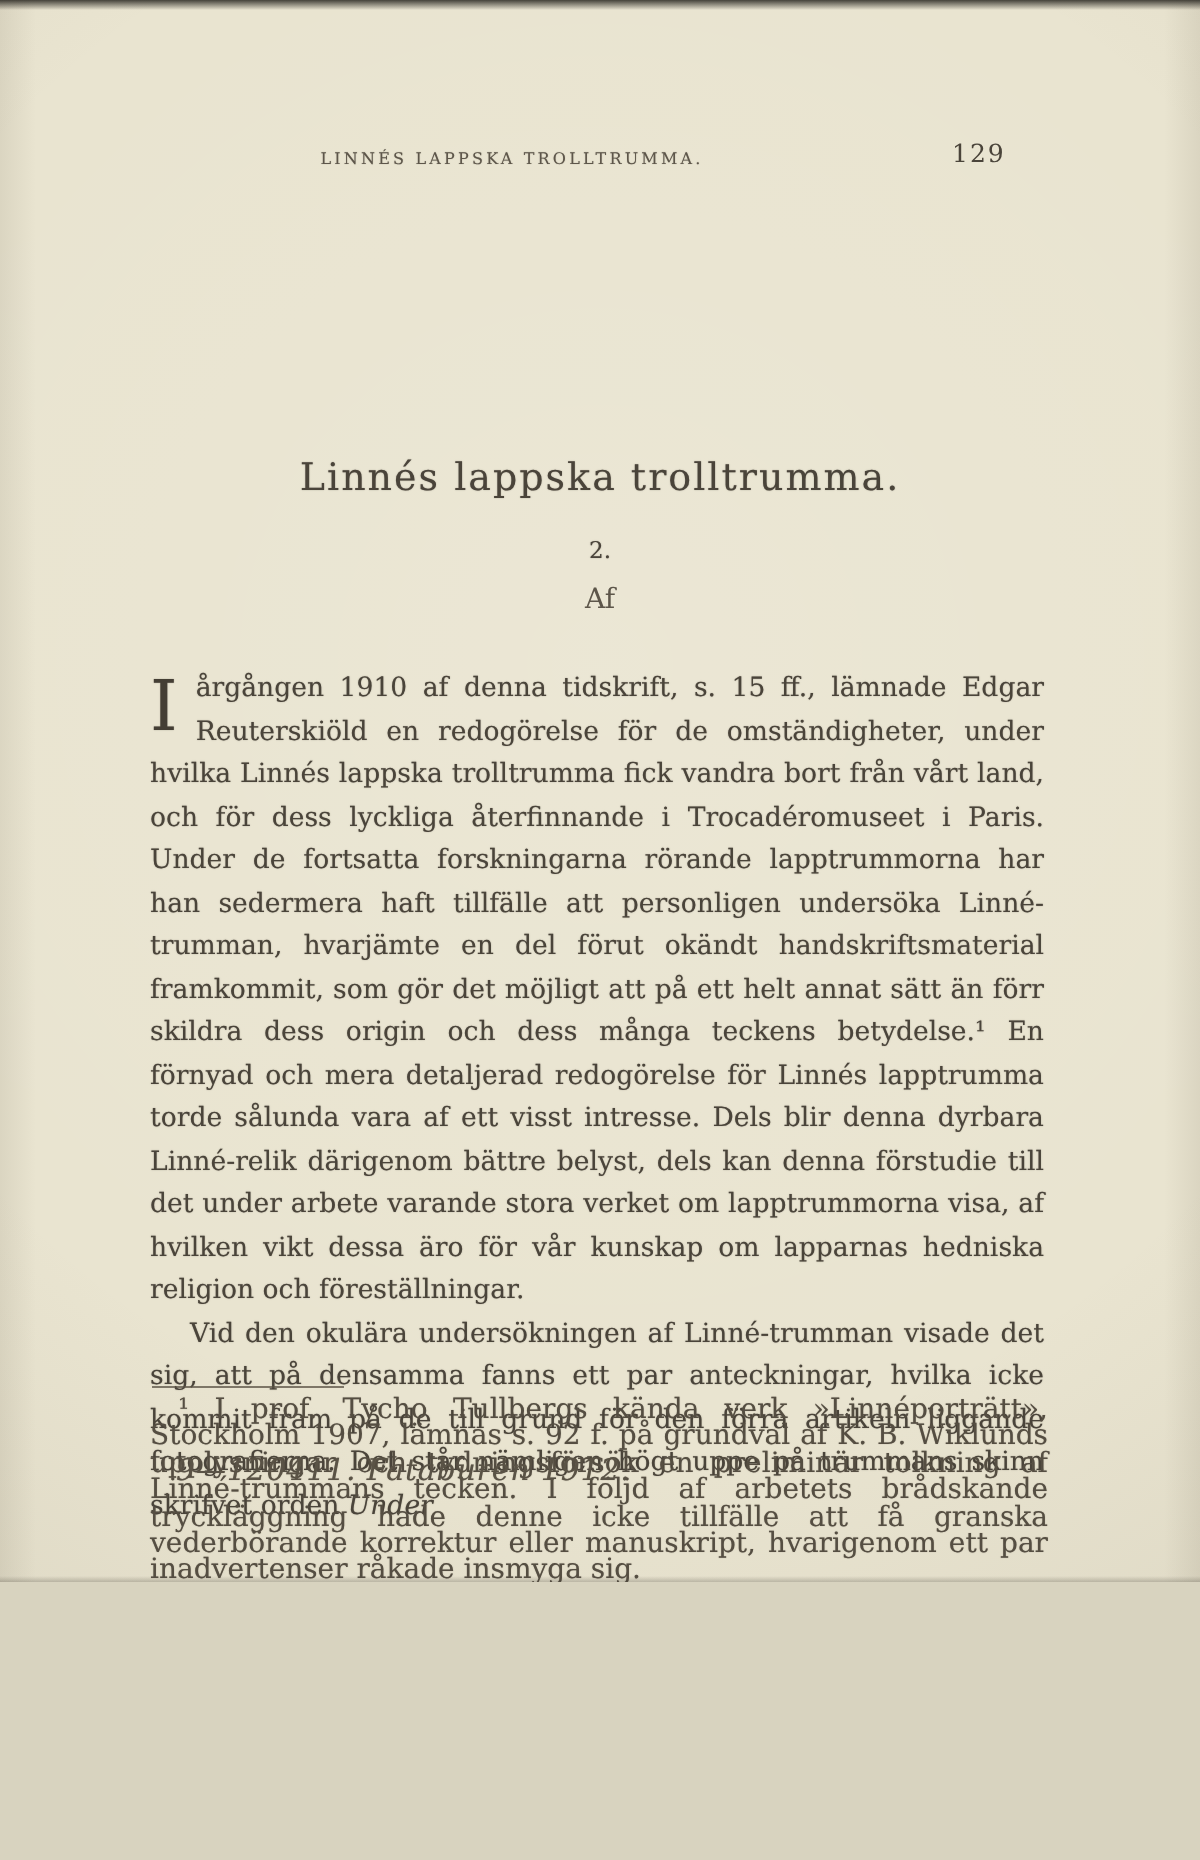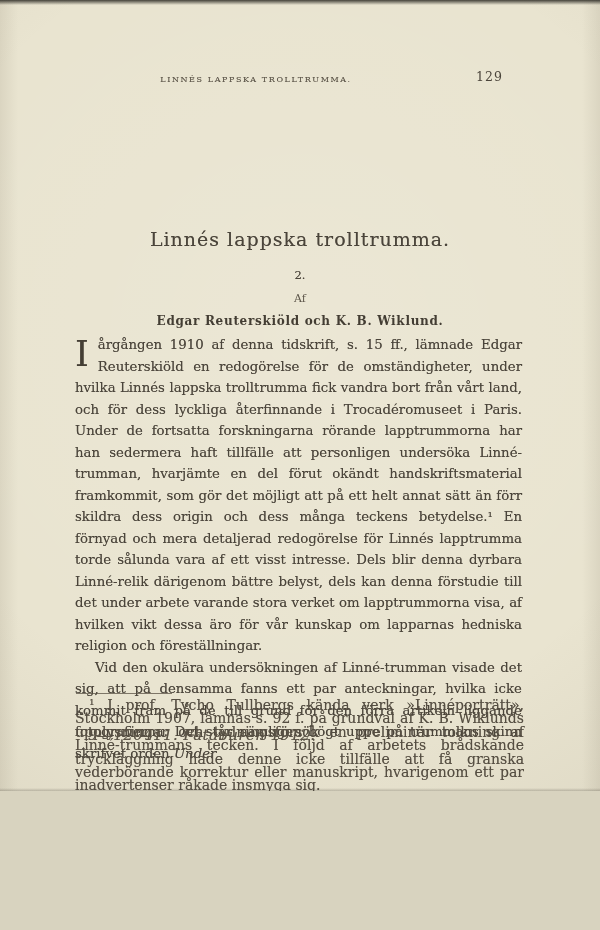--- a/index.html
+++ b/index.html
@@ -37,21 +37,21 @@
     position:absolute;top:69px;left:476px;
     font-size:12.5px;letter-spacing:1px;
     color:#4a443a;
   }
   .title-block{position:absolute;top:228px;left:0;width:600px;text-align:center;}
   .article-title{
     font-size:19px;letter-spacing:1px;
     margin:0;font-weight:normal;
   }
   .part-number{margin-top:18px;font-size:11.5px;}
-  .byline-prefix{margin-top:10px;font-size:11px;color:#5d564a;}
+  .byline-prefix{margin-top:10px;font-size:14px;color:#5d564a;}
   .authors{
     margin-top:9px;font-size:12px;font-weight:bold;letter-spacing:0.7px;
     color:#433d33;
   }
   .body-text{
     position:absolute;top:334px;left:75px;width:447px;
     font-size:13.3px;line-height:21.5px;
     text-align:justify;
   }
   .body-text p{margin:0;}
@@ -85,21 +85,20 @@
 <div class="page">
   <div class="scan-edge-top"></div>
 
   <div class="running-title ink">LINNÉS LAPPSKA TROLLTRUMMA.</div>
   <div class="page-number">129</div>
 
   <div class="title-block">
     <h1 class="article-title ink">Linnés lappska trolltrumma.</h1>
     <div class="part-number ink">2.</div>
     <div class="byline-prefix">Af</div>
-    <div class="authors">Edgar Reuterskiöld och K. B. Wiklund.</div>
   </div>
 
   <div class="body-text ink">
     <p><span class="drop-cap">I</span><span>årgången 1910 af denna tidskrift, s. 15 ff., lämnade Edgar Reuterskiöld en redogörelse för de omständigheter, under hvilka Linnés lappska trolltrumma fick vandra bort från vårt land, och för dess lyckliga återfinnande i Trocadéromuseet i Paris. Under de fortsatta forskningarna rörande lapptrummorna har han sedermera haft tillfälle att personligen undersöka Linné-trumman, hvarjämte en del förut okändt handskriftsmaterial framkommit, som gör det möjligt att på ett helt annat sätt än förr skildra dess origin och dess många teckens betydelse.¹ En förnyad och mera detaljerad redogörelse för Linnés lapptrumma torde sålunda vara af ett visst intresse. Dels blir denna dyrbara Linné-relik därigenom bättre belyst, dels kan denna förstudie till det under arbete varande stora verket om lapptrummorna visa, af hvilken vikt dessa äro för vår kunskap om lapparnas hedniska religion och föreställningar.</span></p>
     <p class="para-2"><span>Vid den okulära undersökningen af Linné-trumman visade det sig, att på densamma fanns ett par anteckningar, hvilka icke kommit fram på de till grund för den förra artikeln liggande fotografierna. Det står nämligen högt uppe på trummans skinn skrifvet orden </span><span class="italic">Under</span></p>
   </div>
 
   <div class="footnote-rule"></div>
   <div class="footnote">¹ I prof. Tycho Tullbergs kända verk »Linnéporträtt», Stockholm 1907, lämnas s. 92 f. på grundval af K. B. Wiklunds upplysningar och tydningsförsök en preliminär tolkning af Linné-trummans tecken. I följd af arbetets brådskande tryckläggning hade denne icke tillfälle att få granska vederbörande korrektur eller manuskript, hvarigenom ett par inadvertenser råkade insmyga sig.</div>
 

